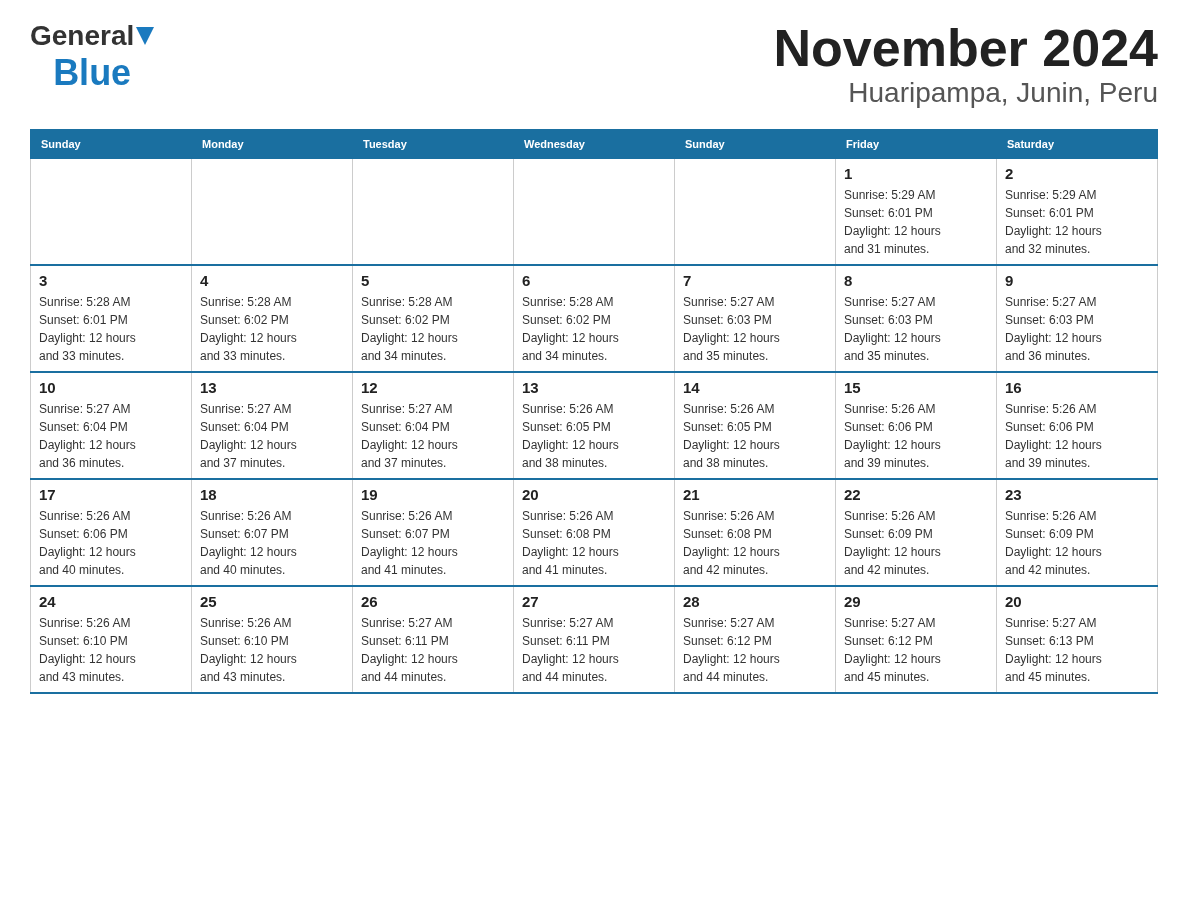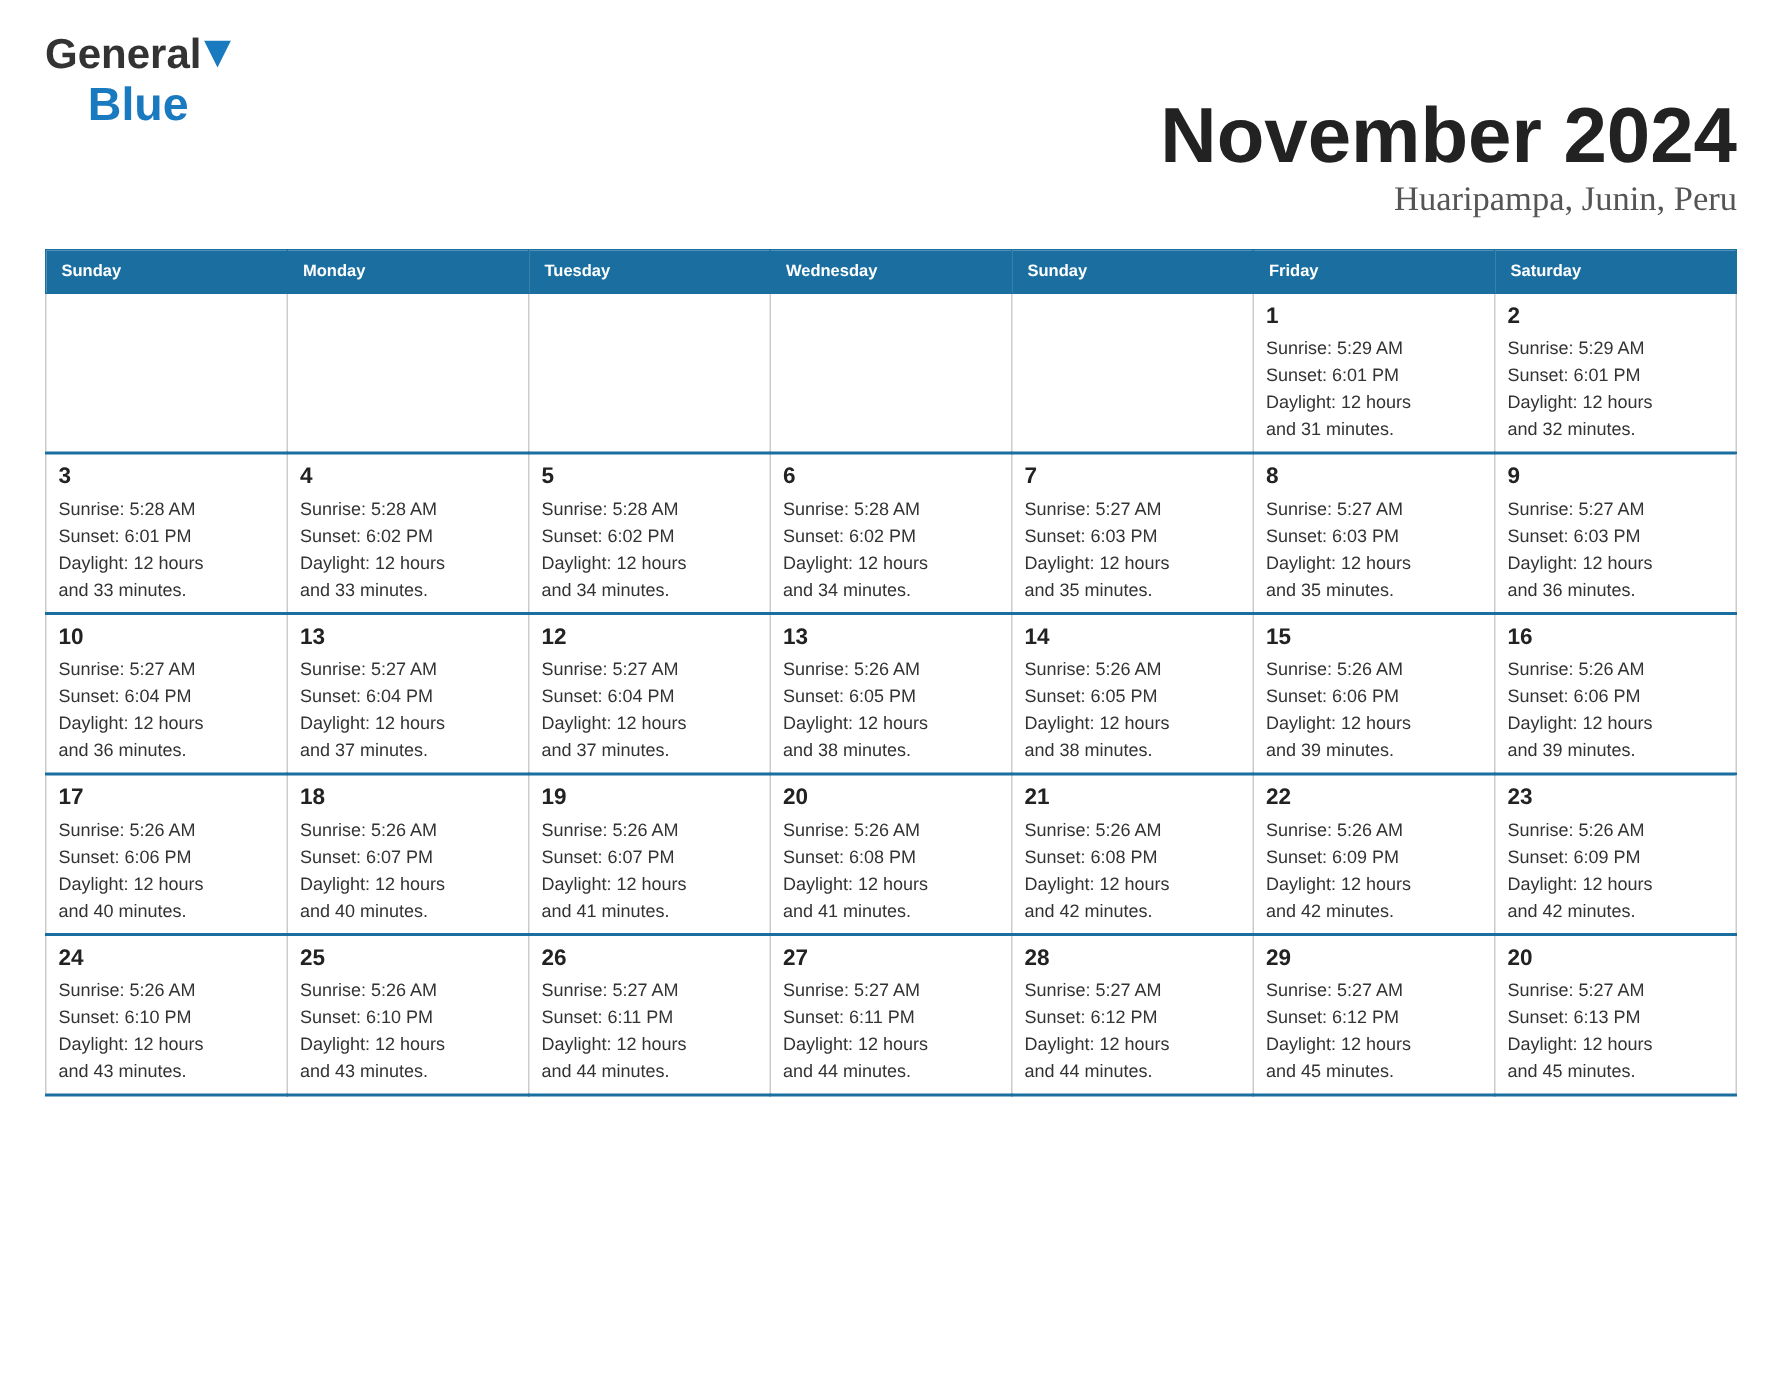--- a/index.html
+++ b/index.html
@@ -16,33 +16,31 @@
       align-items: flex-start;
       margin-bottom: 20px;
     }
     .logo {
       display: flex;
       flex-direction: column;
       align-items: center;
     }
     .title-block {
       text-align: right;
-      margin-top: 43px;
     }
     .title-block h1 {
       font-size: 52px;
       font-weight: bold;
       color: #222;
       line-height: 1.1;
     }
     .title-block h2 {
-      font-size: 23px;
+      font-size: 28px;
       font-weight: normal;
       color: #555;
-      font-family: Liberation Serif, serif;
     }
     .calendar {
       width: 100%;
       border-collapse: collapse;
     }
     .calendar thead tr th {
       background-color: #1a6fa0;
       color: #fff;
       font-size: 11px;
       font-weight: bold;
@@ -83,21 +81,21 @@
     }
     .logo-text-general {
       font-size: 28px;
       font-weight: bold;
       color: #333;
     }
     .logo-triangle-svg {
       margin-left: 2px;
     }
     .logo-text-blue {
-      font-size: 31px;
+      font-size: 36px;
       font-weight: bold;
       color: #1a7abf;
     }
   </style>
 </head>
 <body>
 
 <div class="header">
   <div class="logo">
     <div class="logo-row">

